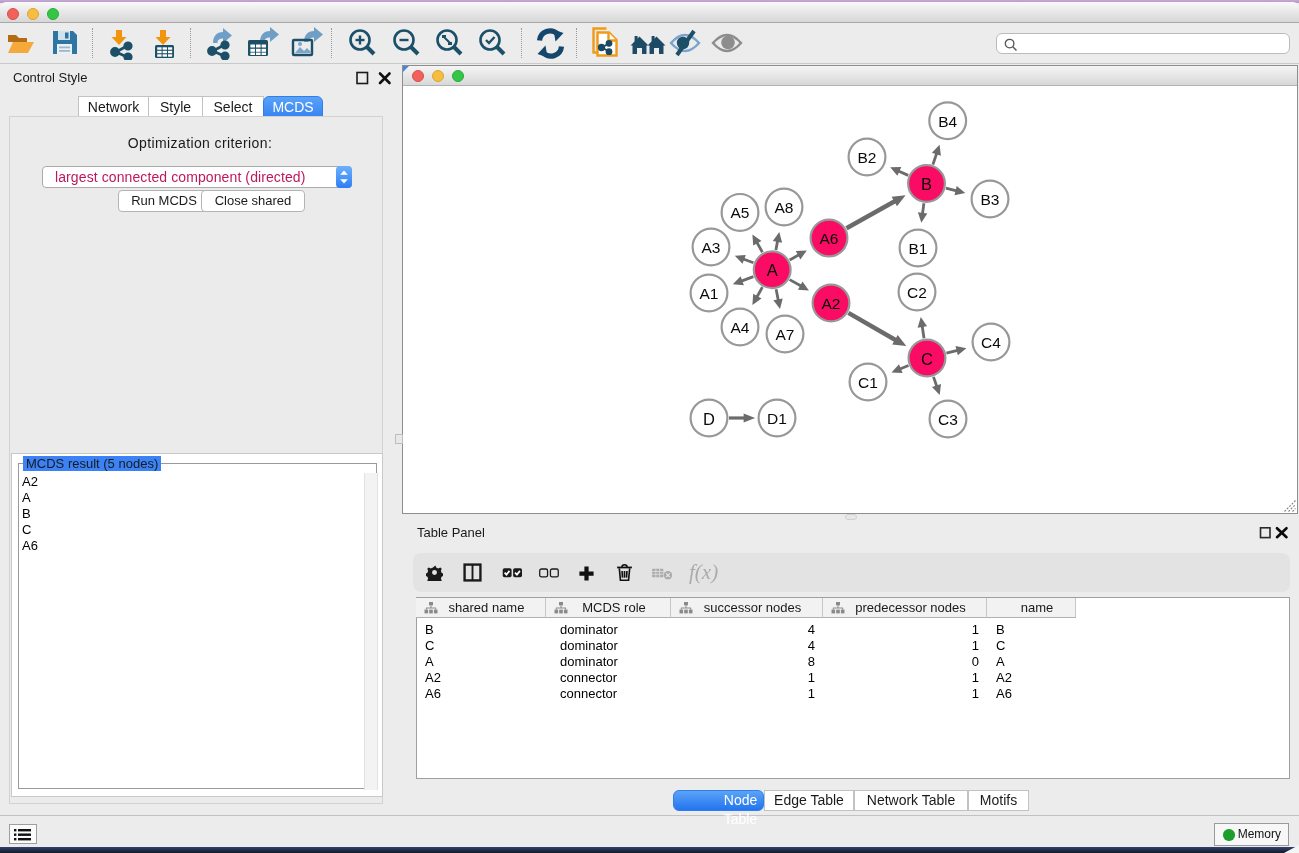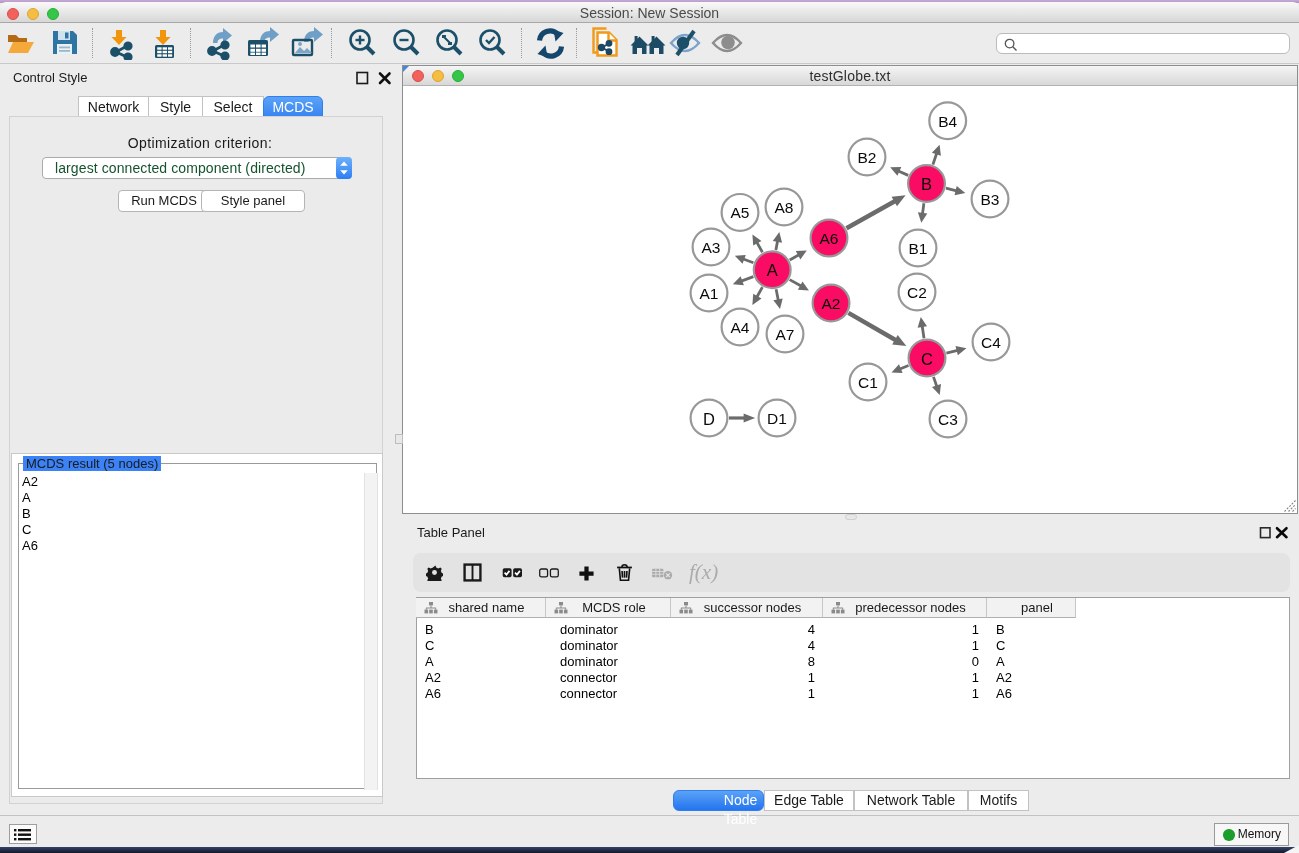--- a/index.html
+++ b/index.html
@@ -16,21 +16,21 @@
 .search { position:absolute; left:996px; top:10px; width:294px; height:21px; background:#fff; border:1px solid #bbb; border-radius:6px; }
 .search svg { position:absolute; left:7px; top:4px; }
 
 .cp-title { left:13px; top:70px; font-size:13px; color:#1a1a1a; }
 .cp-icons { left:356px; top:71px; }
 .tabs { left:0px; top:96px; width:392px; height:21px; }
 .tab { position:absolute; top:0; height:32px; background:#fff; border:1px solid #c2c2c2; color:#1a1a1a; font-size:14px; text-align:center; line-height:20px; }
 .tab.sel { background:linear-gradient(#5ba3f7,#2374ef); color:#fff; border-color:#2e7ef0; border-radius:6px; }
 .cp-body { left:9px; top:116px; width:374px; height:688px; background:#ebebeb; border:1px solid #d2d2d2; }
 .opt-label { left:4px; top:135px; width:392px; text-align:center; font-size:14px; letter-spacing:0.4px; color:#1a1a1a; }
-.dropdown { left:42px; top:157px; width:310px; height:22px; background:#fff; border:1px solid #ababab; border-radius:4px; font-size:14px; letter-spacing:0.1px; color:#14532d; line-height:20px; padding-left:12px; }
+.dropdown { left:42px; top:166px; width:310px; height:22px; background:#fff; border:1px solid #ababab; border-radius:4px; font-size:14px; letter-spacing:0.1px; color:#be185d; line-height:20px; padding-left:12px; }
 .dd-btn { position:absolute; right:-1px; top:-1px; width:16px; height:22px; border-radius:4px; background:linear-gradient(#6db1fb,#2d7ef5); }
 .btn { position:absolute; background:#fff; border:1px solid #b4b4b4; border-radius:4px; font-size:13px; color:#1a1a1a; text-align:center; line-height:20px; height:22px; }
 .results { left:11px; top:453px; width:372px; height:344px; background:#fff; border:1px solid #c9c9c9; }
 .fieldset { position:absolute; left:6px; top:9px; right:5px; bottom:7px; border:1px solid #9a9a9a; }
 .legend { position:absolute; left:4px; top:-8px; background:#3b82f6; padding:0 3px; font-size:13px; color:#1a1a1a; }
 .rlist { position:absolute; left:10px; top:20px; font-size:13px; color:#000; line-height:16px; }
 .rscroll { position:absolute; left:352px; top:19px; width:14px; height:317px; background:#f3f3f3; border-left:1px solid #e2e2e2; border-right:1px solid #e2e2e2; }
 
 .statusbar { left:0; top:815px; width:1299px; height:32px; background:#ececec; border-top:1px solid #c2c2c2; }
 .sb-btn { position:absolute; left:9px; top:8px; width:28px; height:20px; background:#fbfbfb; border:1px solid #9e9e9e; }
@@ -54,21 +54,20 @@
 .hdiv-handle { left:845px; top:514px; width:12px; height:6px; background:#e7e7e7; border:1px solid #d0d0d0; border-radius:3px; }
 </style>
 </head>
 <body>
 
 <div class="abs topstrip"></div>
 <div class="abs titlebar">
   <div class="tl" style="left:7px;background:#f2615c;border:0.5px solid #d8504b;"></div>
   <div class="tl" style="left:27px;background:#f5bd41;border:0.5px solid #dea431;"></div>
   <div class="tl" style="left:47px;background:#35c648;border:0.5px solid #28ad39;"></div>
-  <div class="title-text">Session: New Session</div>
 </div>
 <div class="abs toolbar">
   <div class="tsep" style="left:92px"></div>
   <div class="tsep" style="left:190px"></div>
   <div class="tsep" style="left:331px"></div>
   <div class="tsep" style="left:521px"></div>
   <div class="tsep" style="left:576px"></div>
   <svg class="ticon" style="left:4px" width="33" height="33" viewBox="0 0 33 33">
     <path d="M4 8 h8 l3 3 h8 v4 h-19 z" fill="#b36b14"></path>
     <path d="M4 26 l5 -11 h21 l-6 11 z" fill="#f6a93b"></path>
@@ -235,21 +234,21 @@
   <div class="tab sel" style="left:263px;width:60px;">MCDS</div>
 </div>
 <div class="abs cp-body"></div>
 <div class="abs opt-label">Optimization criterion:</div>
 <div class="abs dropdown">largest connected component (directed)
   <div class="dd-btn"><svg width="16" height="22" viewBox="0 0 16 22">
         <path d="M8 4.5 l3.8 4.3 h-7.6 z M8 17.5 l3.8 -4.3 h-7.6 z" fill="#fff"></path>
       </svg></div>
 </div>
 <div class="abs btn" style="left:94px;top:190px;width:92px;margin-left:24px;">Run MCDS</div>
-<div class="abs btn" style="left:201px;top:190px;width:104px;">Style panel</div>
+<div class="abs btn" style="left:201px;top:190px;width:104px;">Close shared</div>
 <div class="abs results">
   <div class="fieldset">
       <div class="legend">MCDS result (5 nodes)</div>
     </div>
   <div class="rlist">A2<br>A<br>B<br>C<br>A6</div>
   <div class="rscroll"></div>
 </div>
 
 <div class="abs statusbar">
   <div class="sb-btn">
@@ -267,21 +266,20 @@
   <div class="mem-btn">Memory<div class="mem-dot"></div></div>
 </div>
 <div class="abs bottomstrip"></div>
 <div class="abs" style="left:1284px;top:845px;width:0;height:0;border-left:15px solid transparent;border-bottom:8px solid #f5f5f5;"></div>
 
 <div class="abs netwin">
   <div class="net-titlebar">
     <div class="tl" style="left:9px;top:4px;background:#f2615c;border:0.5px solid #d8504b;"></div>
     <div class="tl" style="left:29px;top:4px;background:#f5bd41;border:0.5px solid #dea431;"></div>
     <div class="tl" style="left:49px;top:4px;background:#35c648;border:0.5px solid #28ad39;"></div>
-    <div class="net-title">testGlobe.txt</div>
   </div>
   <svg style="position:absolute;left:0;top:0;" width="8" height="8" viewBox="0 0 8 8">
       <path d="M0 0 h6 l-6 6 z" fill="#4a86d8"></path>
     </svg>
   <div style="position:absolute;left:0px;top:21px;width:894px;height:426px;">
     <svg width="894" height="426" viewBox="0 0 894 426">
         <line x1="350.4" y1="189.6" x2="338.3" y2="194.1" stroke="#6b6b6b" stroke-width="2.8"></line>
         <polygon points="329.8,197.2 337.6,189.3 340.9,198.2" fill="#6b6b6b"></polygon>
         <line x1="350.4" y1="175.7" x2="340.3" y2="172.0" stroke="#6b6b6b" stroke-width="2.8"></line>
         <polygon points="331.8,168.8 342.8,167.9 339.5,176.8" fill="#6b6b6b"></polygon>
@@ -489,21 +487,21 @@
           <rect x="5.2" y="7.6" width="3.6" height="3.8"></rect>
           <rect x="9.9" y="7.6" width="3.6" height="3.8"></rect>
         </g>
         <g stroke="#8a8a8a" stroke-width="1">
           <line x1="7" y1="3.4" x2="7" y2="6"></line>
           <line x1="2.3" y1="7.6" x2="2.3" y2="5.8"></line>
           <line x1="11.7" y1="7.6" x2="11.7" y2="5.8"></line>
           <line x1="2.3" y1="6" x2="11.7" y2="6"></line>
         </g>
       </svg>predecessor nodes</div>
-<div class="th" style="left:570px;width:89px;">panel</div>
+<div class="th" style="left:570px;width:89px;">name</div>
 <div class="td" style="left:8px;top:24px;">B</div>
 <div class="td" style="left:143px;top:24px;">dominator</div>
 <div class="td" style="left:254px;top:24px;width:144px;text-align:right;">4</div>
 <div class="td" style="left:406px;top:24px;width:156px;text-align:right;">1</div>
 <div class="td" style="left:579px;top:24px;">B</div>
 <div class="td" style="left:8px;top:40px;">C</div>
 <div class="td" style="left:143px;top:40px;">dominator</div>
 <div class="td" style="left:254px;top:40px;width:144px;text-align:right;">4</div>
 <div class="td" style="left:406px;top:40px;width:156px;text-align:right;">1</div>
 <div class="td" style="left:579px;top:40px;">C</div>

